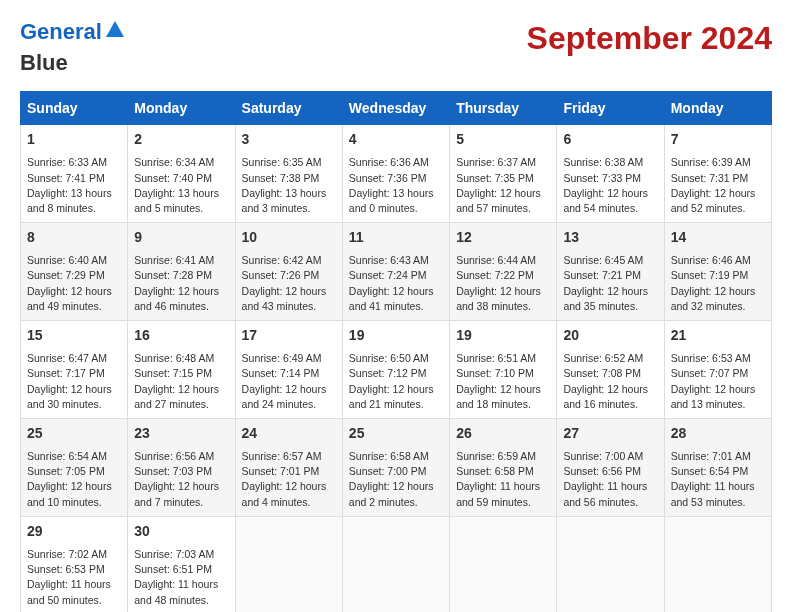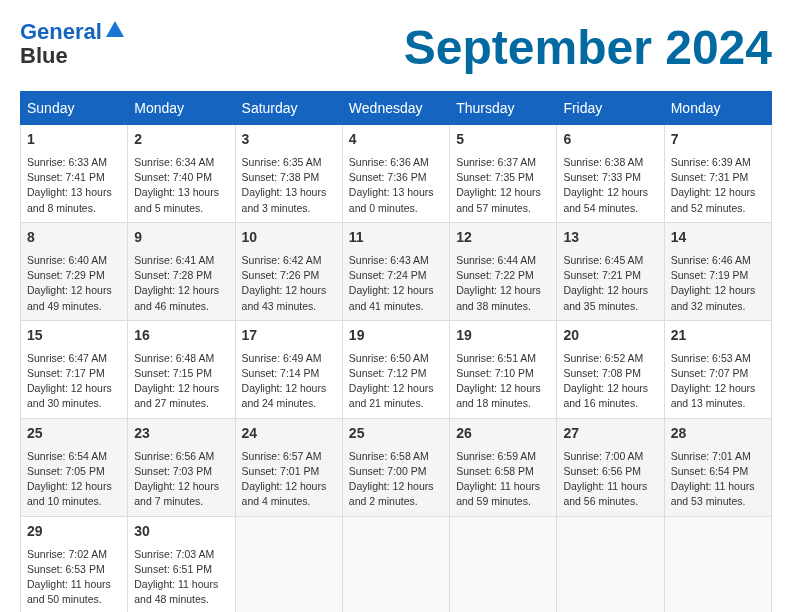--- a/index.html
+++ b/index.html
@@ -26,41 +26,41 @@
       color: #333;
       line-height: 1.1;
     }
     .logo-text span {
       color: #1565c0;
     }
     .title-area {
       text-align: right;
     }
     .month-title {
-      font-size: 48px;
-      font-weight: bold;
-      color: #0369a1;
+      font-size: 32px;
+      font-weight: bold;
+      color: #b91c1c;
       text-align: right;
     }
     .location {
       font-size: 16px;
       color: #555;
     }
     .calendar {
       width: 100%;
       border-collapse: collapse;
       border: 1px solid #ccc;
     }
     .calendar th {
       background: #1565c0;
       color: #fff;
       text-align: left;
       padding: 8px 6px;
       font-size: 14px;
-      font-weight: normal;
+      font-weight: bold;
       border: 1px solid #1565c0;
     }
     .calendar td {
       vertical-align: top;
       border: 1px solid #ddd;
       padding: 6px;
       width: 14.28%;
       background: #fff;
       font-size: 11px;
       color: #333;
@@ -83,21 +83,21 @@
     }
     .empty-cell {
       background: #f9f9f9 !important;
     }
   </style>
 </head>
 <body>
 
 <div class="header">
   <div class="logo">
-    <div style="display:flex;flex-direction:column;align-items:flex-start;">
+    <div style="display:flex;flex-direction:column;align-items:flex-start;gap:7px;">
       <div style="display:flex;align-items:center;">
         <span class="logo-text">
           <span>General</span>
         </span>
         <svg width="22" height="22" viewBox="0 0 22 22" style="margin-left:2px;margin-top:-4px;">
           <polygon points="11,2 20,18 2,18" fill="#1976d2"></polygon>
         </svg>
       </div>
       <span class="logo-text">Blue</span>
     </div>

